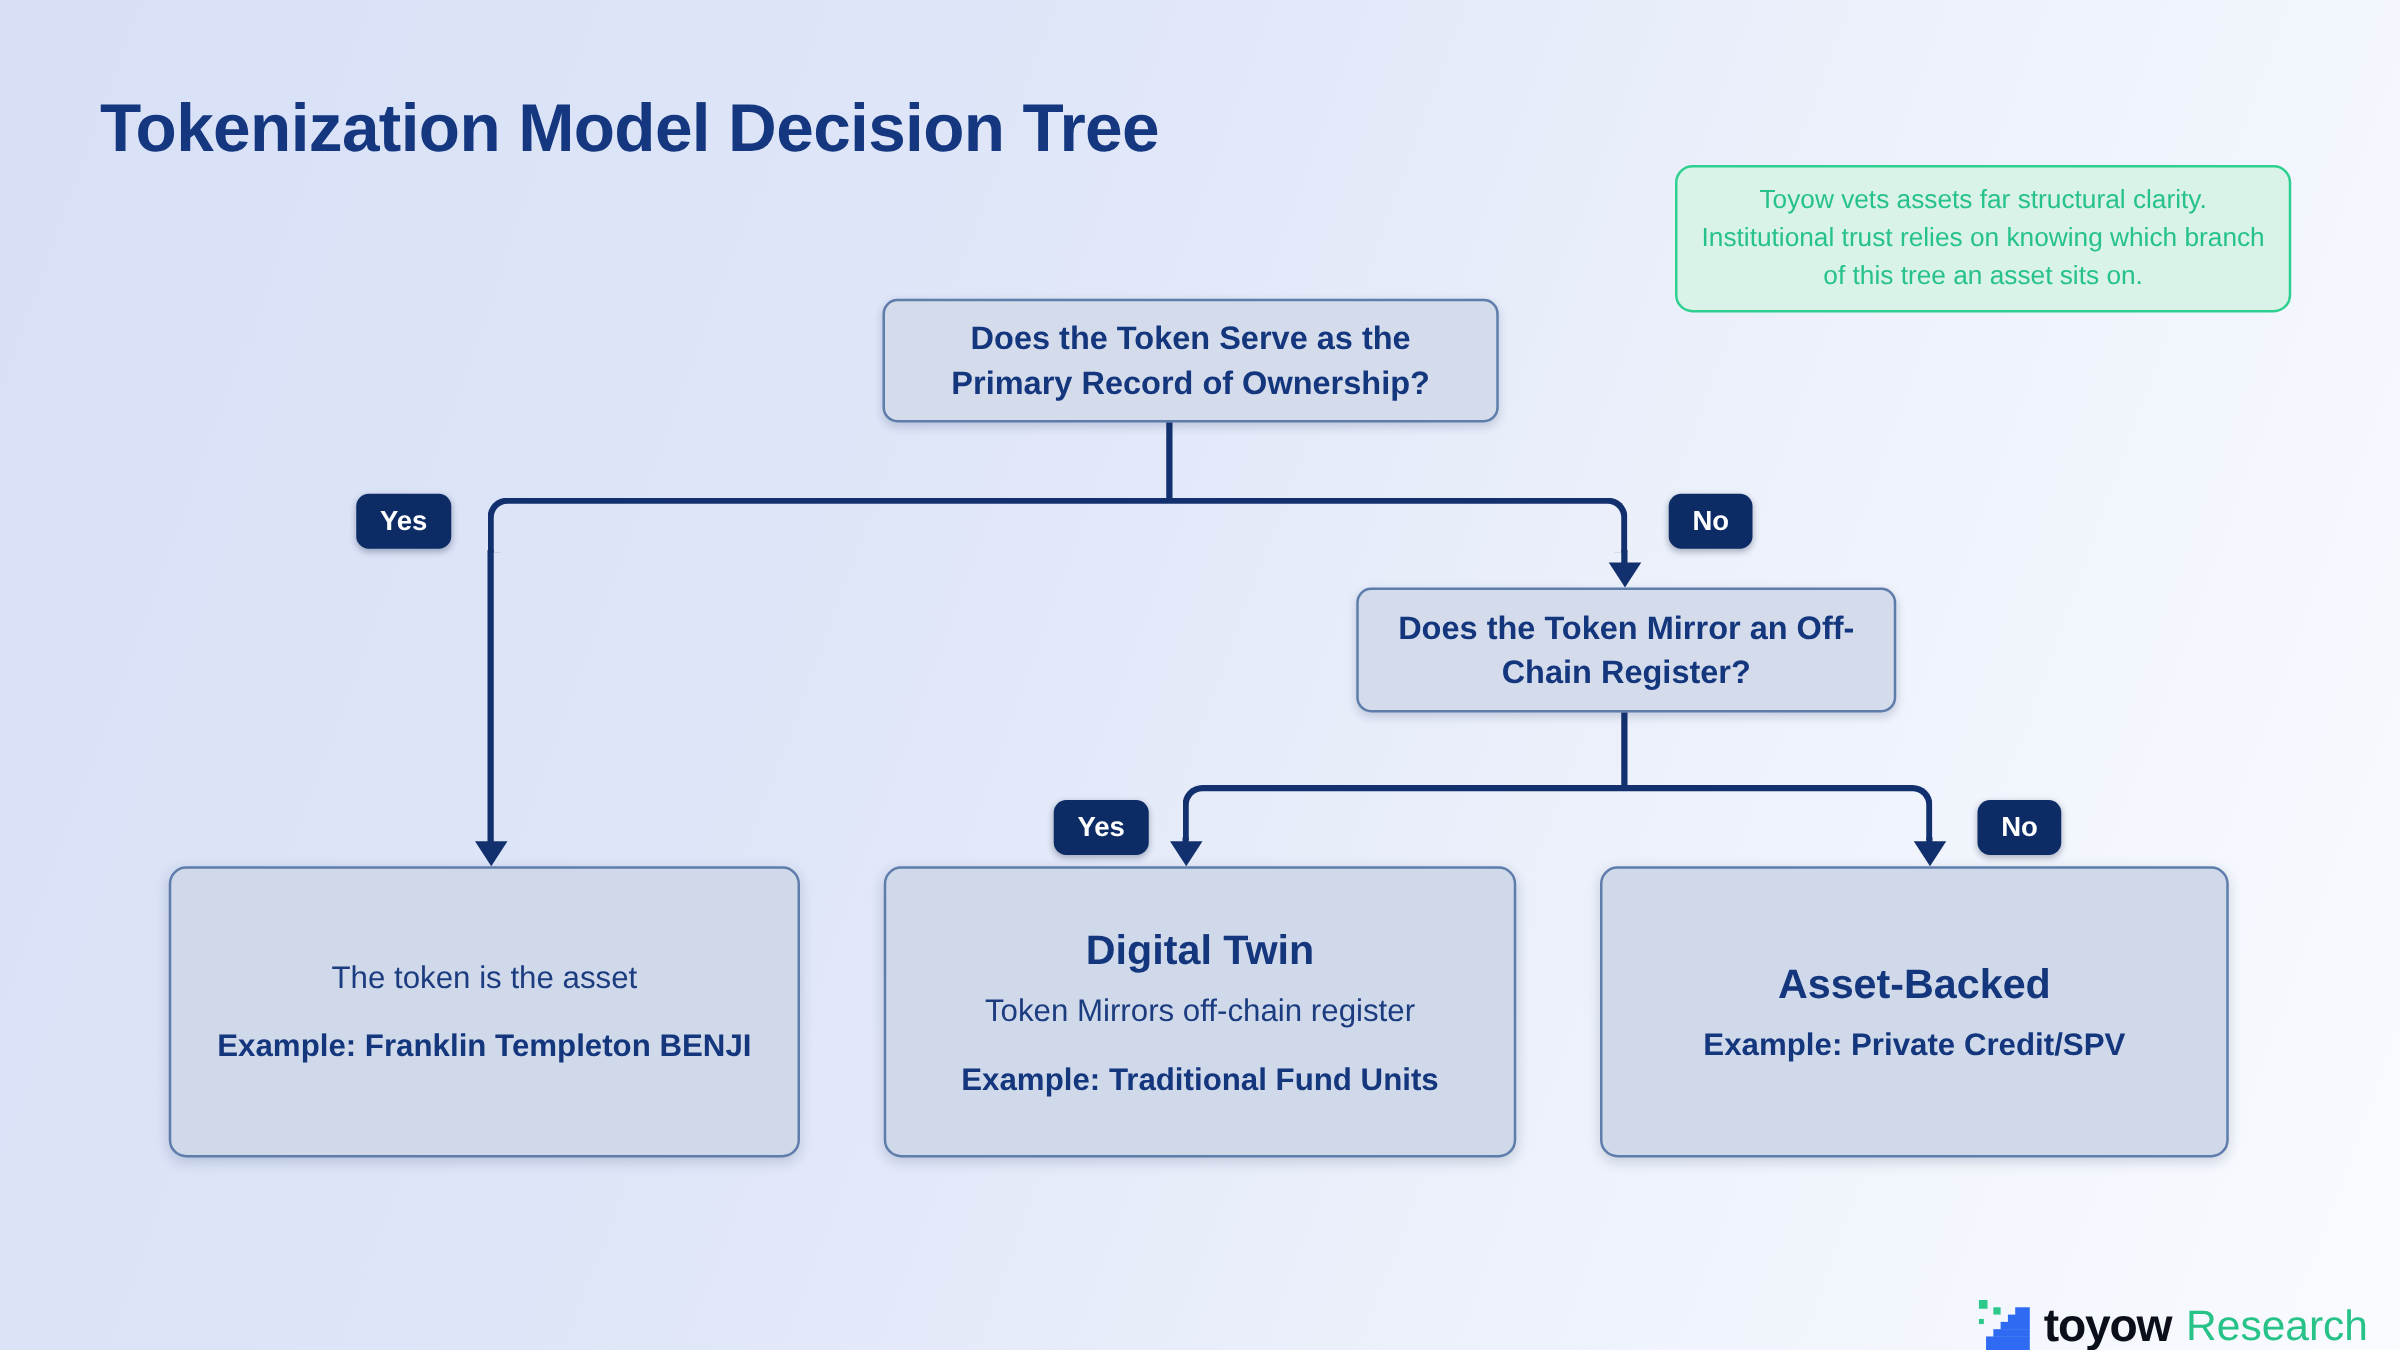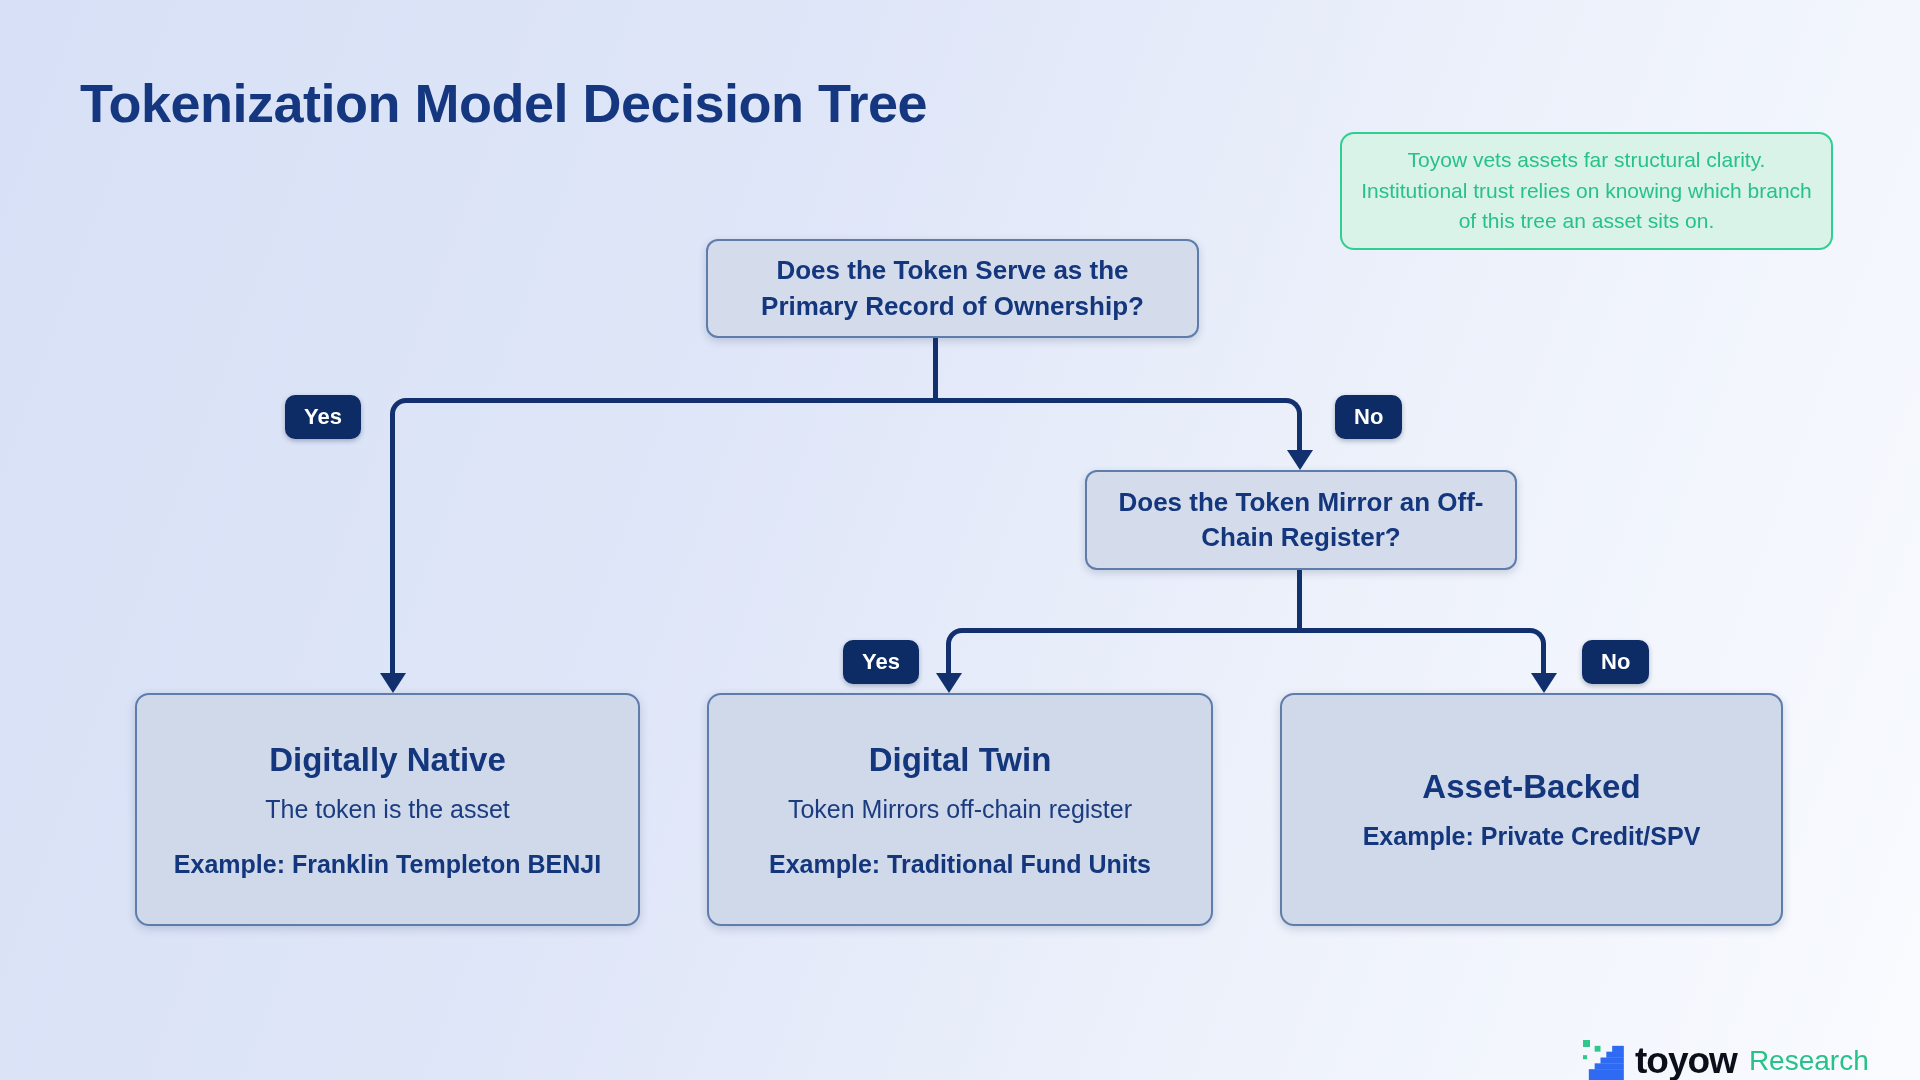--- a/index.html
+++ b/index.html
@@ -52,21 +52,21 @@
     border-top:20px solid #13306e;
   }
   .badge{
     position:absolute;background:#0d2c66;color:#ffffff;border-radius:10px;
     font-size:22px;font-weight:bold;padding:9px 19px;box-shadow:0 2px 5px rgba(10,25,60,0.3);
   }
   .footer-logo{
     position:absolute;left:1583px;top:1040px;display:flex;align-items:center;gap:10px;
   }
   .brand-name{font-size:37px;font-weight:800;color:#0b0f1a;letter-spacing:-1px;}
-  .brand-suffix{font-size:28px;font-weight:400;color:#27c287;margin-left:2px;}
+  .brand-suffix{font-size:34px;font-weight:400;color:#27c287;margin-left:2px;}
 </style>
 </head>
 <body>
 
 <div class="stage">
 
   <div class="page-title">Tokenization Model Decision Tree</div>
 
   <div class="note-box">
     <div class="note-text">Toyow vets assets far structural clarity. Institutional trust relies on knowing which branch of this tree an asset sits on.</div>
@@ -94,21 +94,20 @@
   <div class="corner" style="left:946px;top:628px;width:600px;height:44px;"></div>
   <div class="line" style="left:946px;top:670px;width:5px;height:6px;"></div>
   <div class="arrow" style="left:936px;top:673px;"></div>
   <div class="line" style="left:1541px;top:670px;width:5px;height:6px;"></div>
   <div class="arrow" style="left:1531px;top:673px;"></div>
 
   <div class="badge" style="left:843px;top:640px;">Yes</div>
   <div class="badge" style="left:1582px;top:640px;">No</div>
 
   <div class="leaf leaf-1">
-    <div class="leaf-title">Digitally Native</div>
     <div class="leaf-desc">The token is the asset</div>
     <div class="leaf-example">Example: Franklin Templeton BENJI</div>
   </div>
 
   <div class="leaf leaf-2">
     <div class="leaf-title">Digital Twin</div>
     <div class="leaf-desc">Token Mirrors off-chain register</div>
     <div class="leaf-example">Example: Traditional Fund Units</div>
   </div>
 

